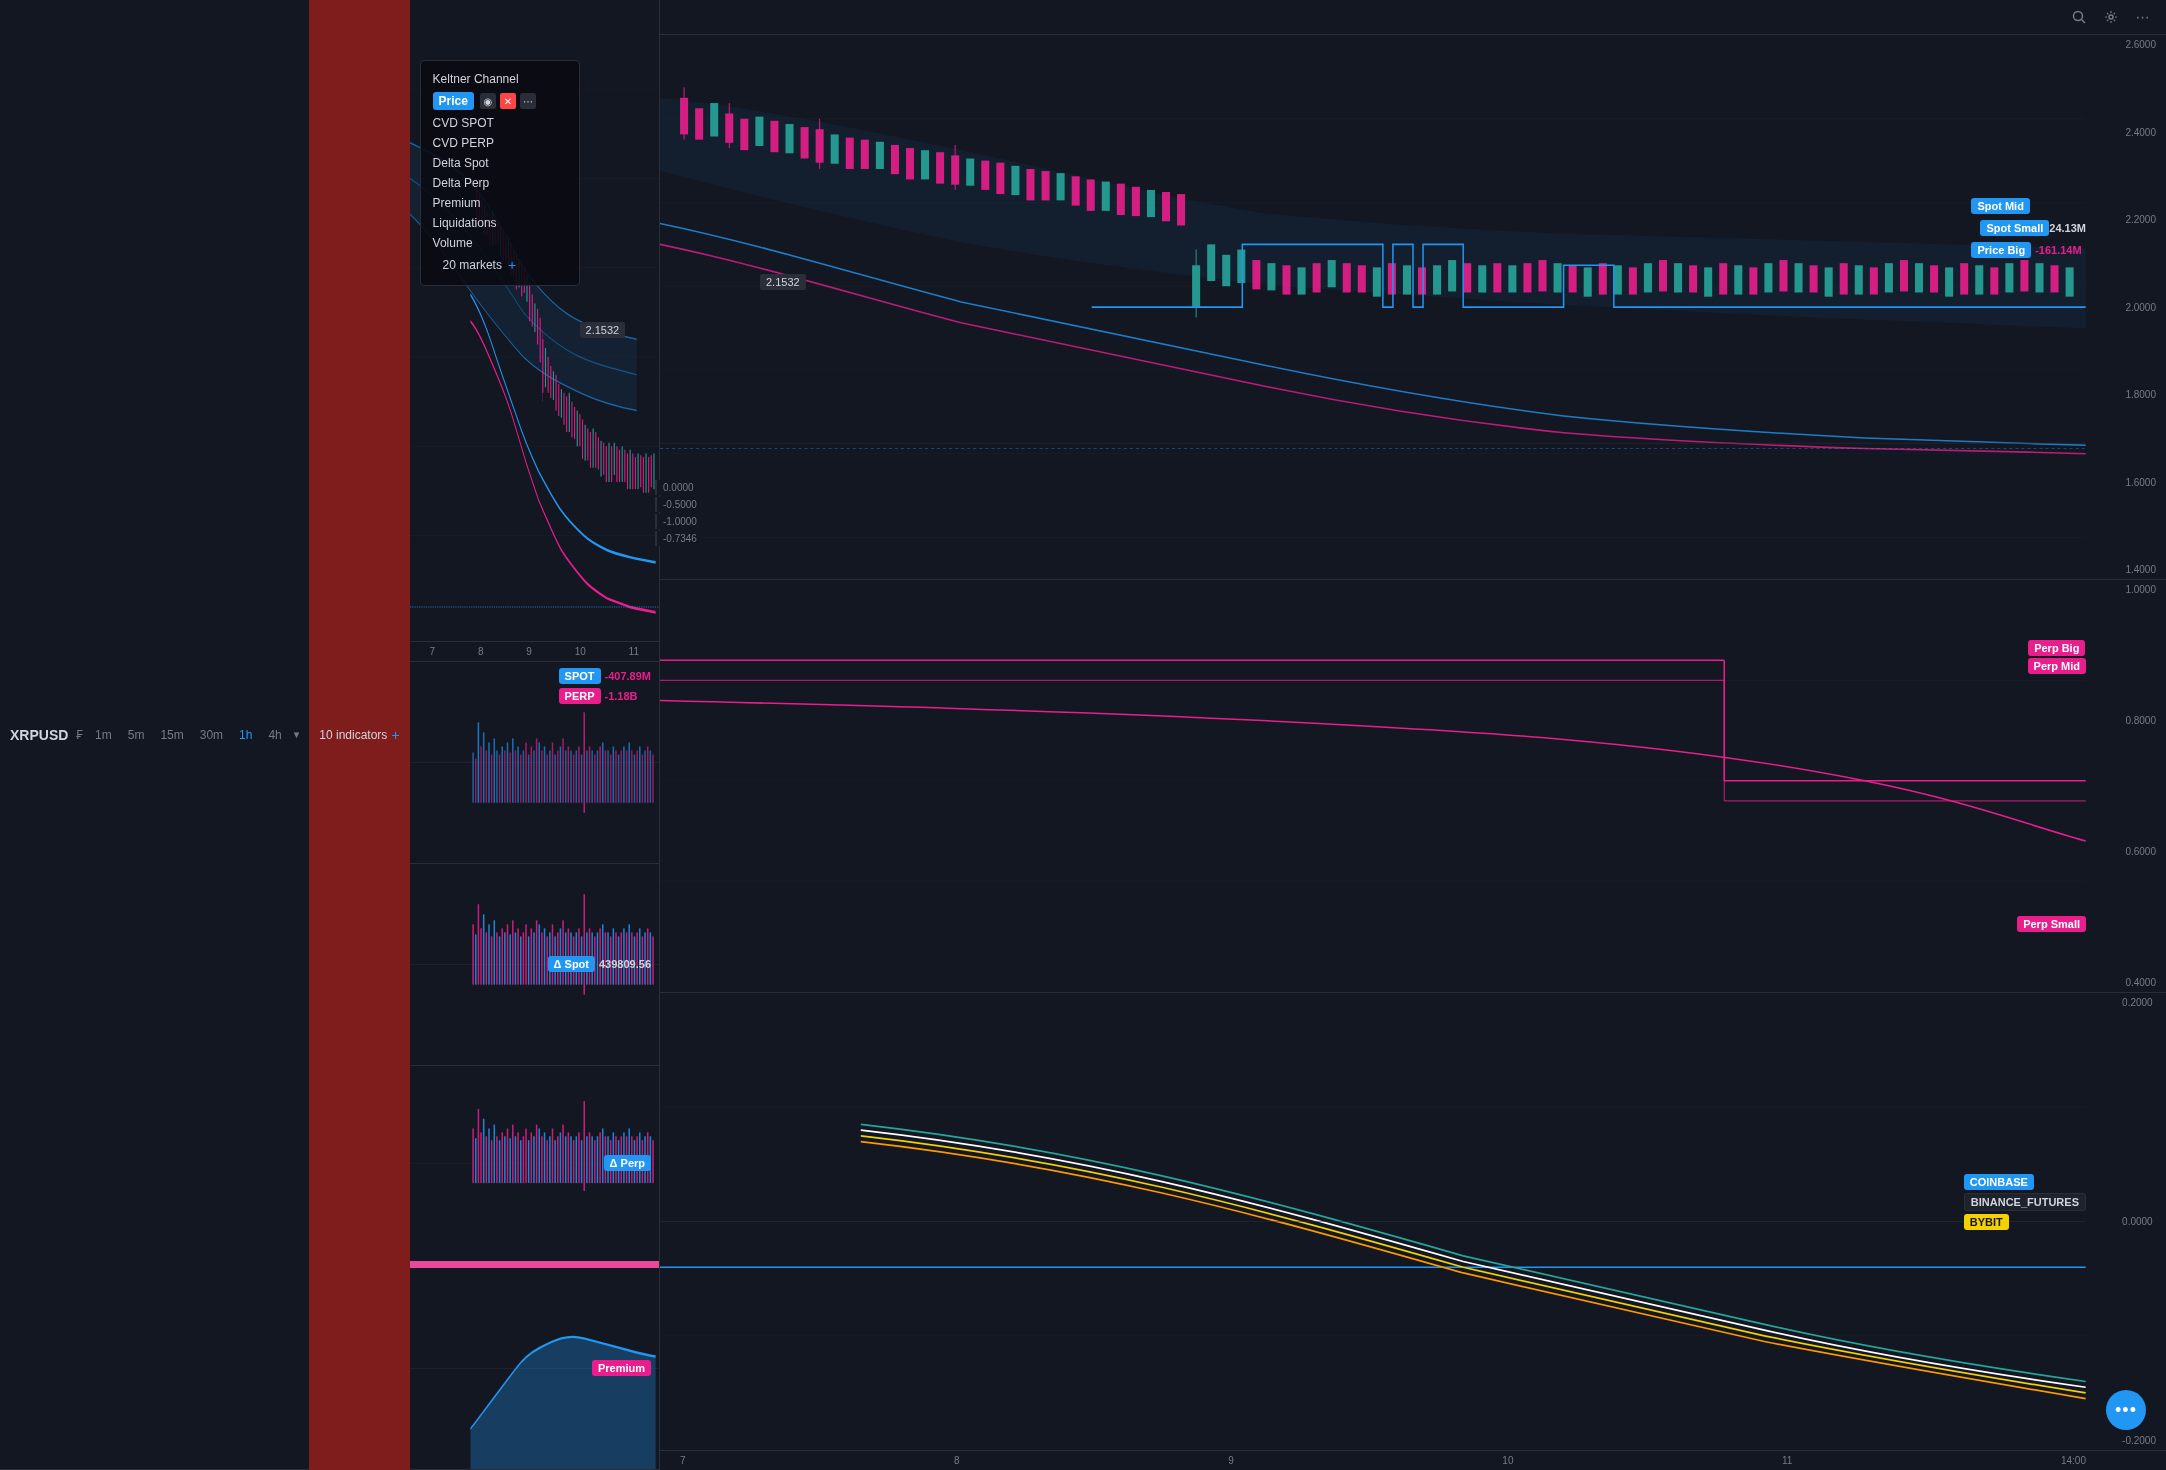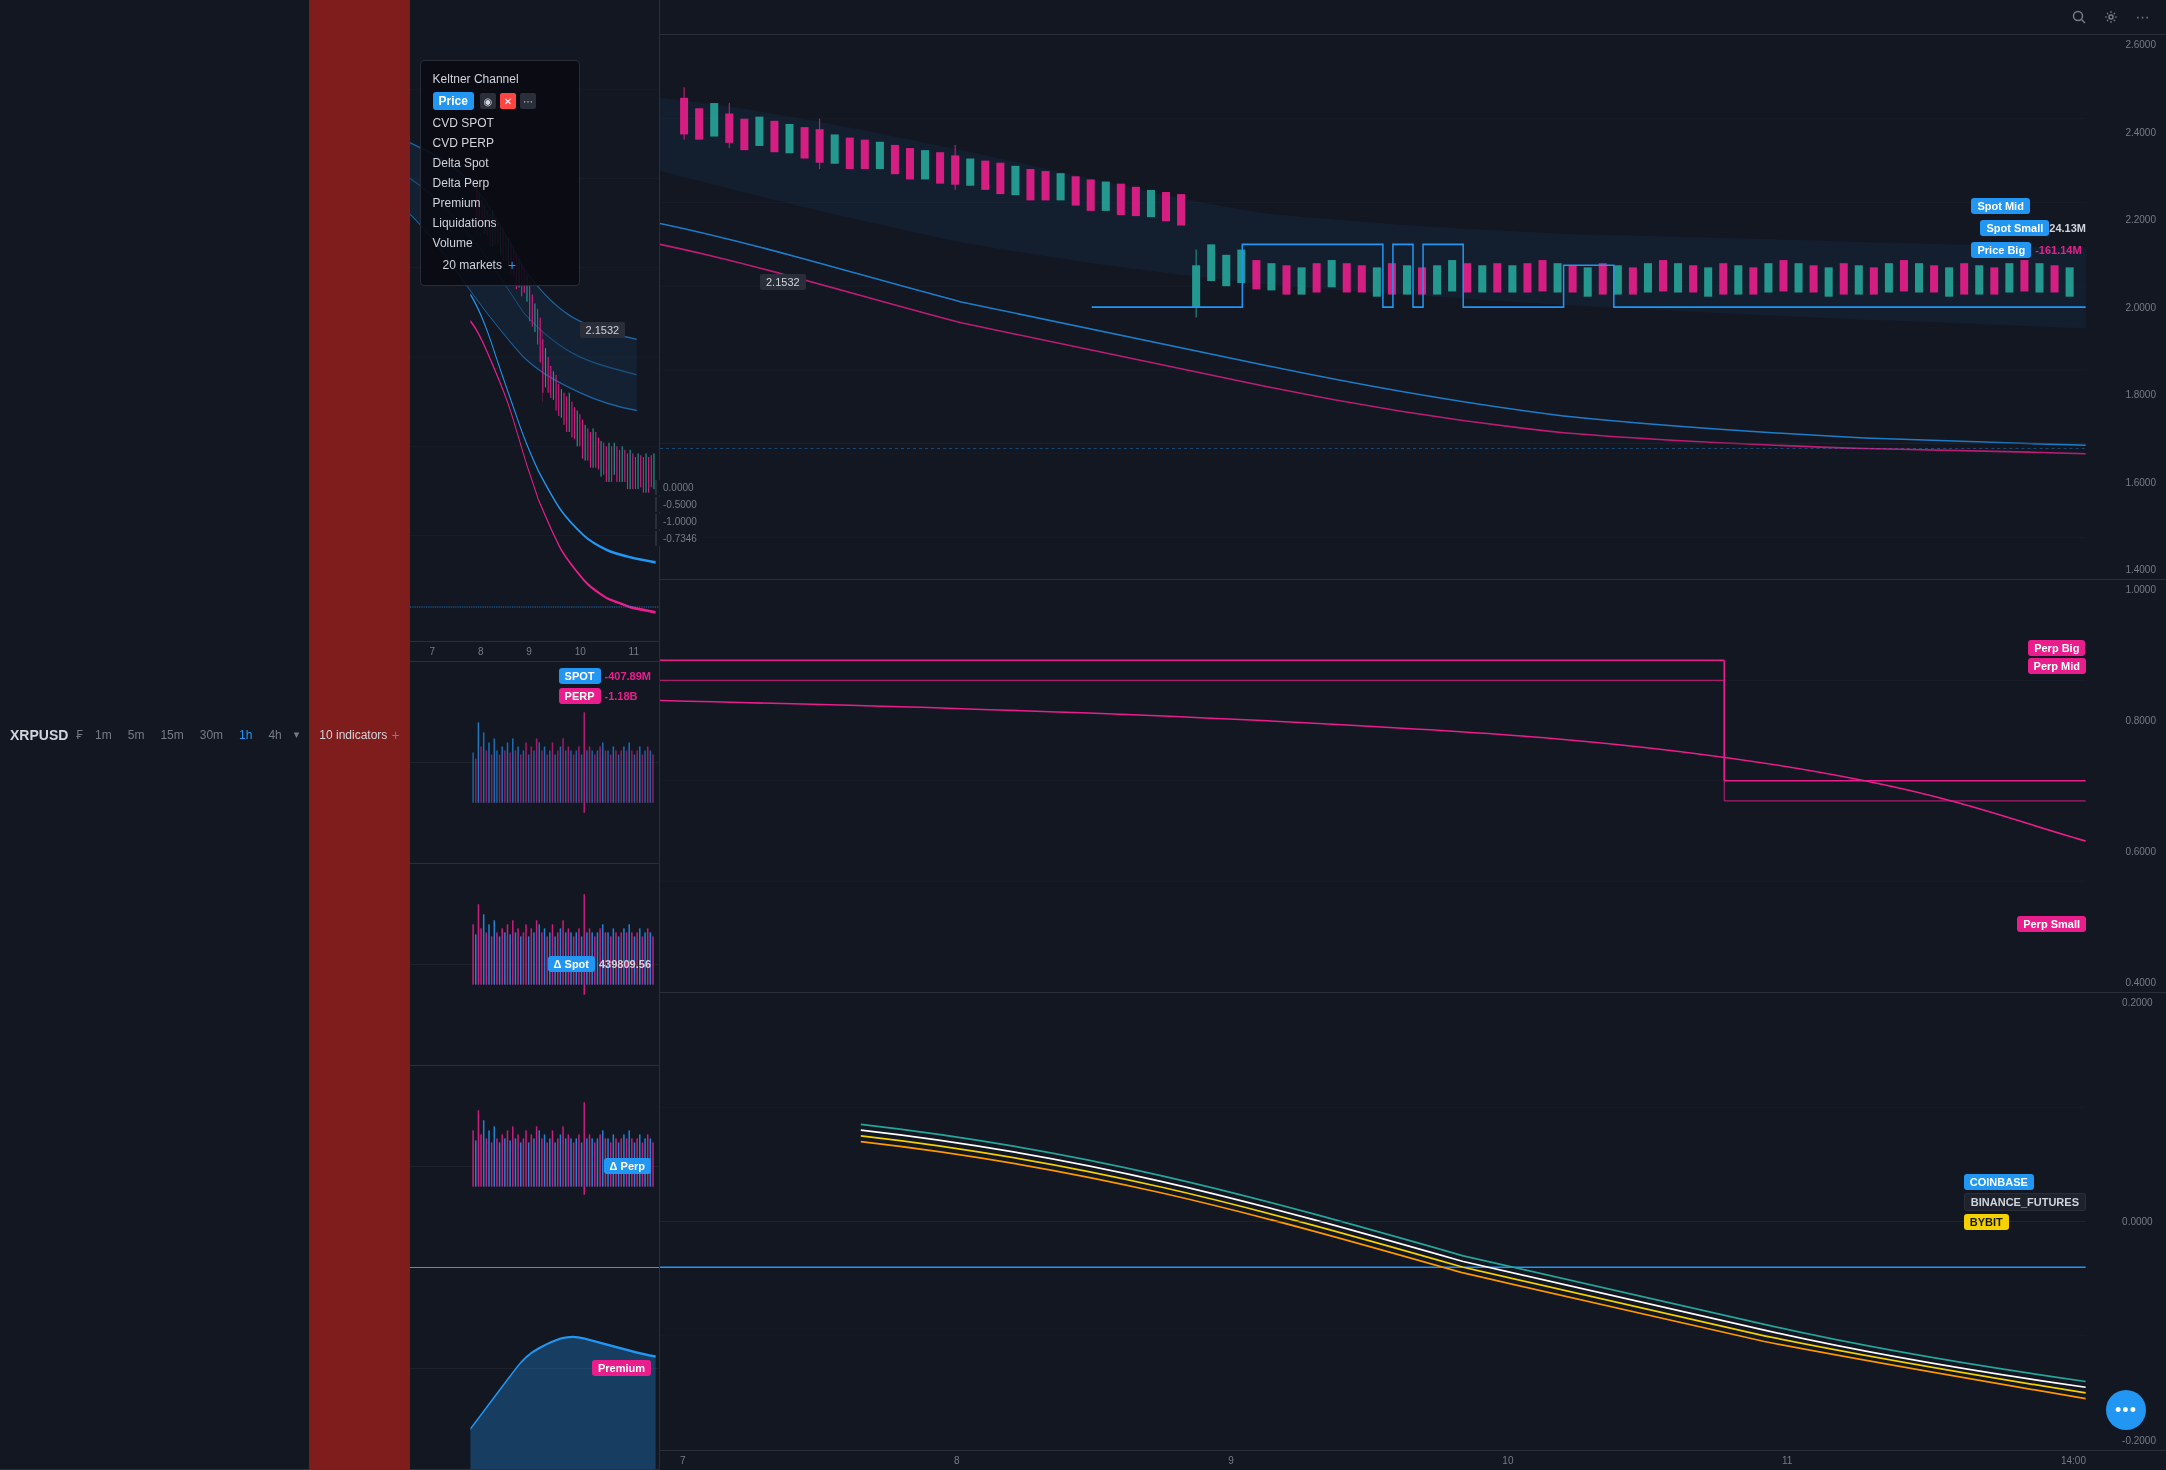--- a/index.html
+++ b/index.html
@@ -627,21 +627,21 @@
             <rect x="641" y="36" width="4" height="24" fill="#e91e8c"></rect>
           </g>
         </svg>
 
         <div style="position:absolute; right:8px; top:50%; transform:translateY(-50%); display:flex; gap:4px; align-items:center; z-index:10;">
           <span class="badge badge-blue">Δ Spot</span>
           <span style="color:#d1d4dc; font-size:11px; font-weight:600;">439809.56</span>
         </div>
       </div>
 
-      <div class="chart-panel" style="height:14%; border-bottom:1px solid #ec4899; position:relative; overflow:hidden;">
+      <div class="chart-panel" style="height:14%; border-bottom:7px solid #ec4899; position:relative; overflow:hidden;">
         <svg width="100%" height="100%" viewBox="0 0 660 100" preserveAspectRatio="none">
           <line x1="0" y1="50" x2="660" y2="50" stroke="#1e222d" stroke-width="0.5"></line>
           <g opacity="0.85">
             <rect x="165" y="32" width="4" height="28" fill="#e91e8c"></rect>
             <rect x="172" y="37" width="4" height="23" fill="#2196f3"></rect>
             <rect x="179" y="22" width="4" height="38" fill="#e91e8c"></rect>
             <rect x="186" y="34" width="4" height="26" fill="#e91e8c"></rect>
             <rect x="193" y="27" width="4" height="33" fill="#2196f3"></rect>
             <rect x="200" y="36" width="4" height="24" fill="#e91e8c"></rect>
             <rect x="207" y="32" width="4" height="28" fill="#2196f3"></rect>

